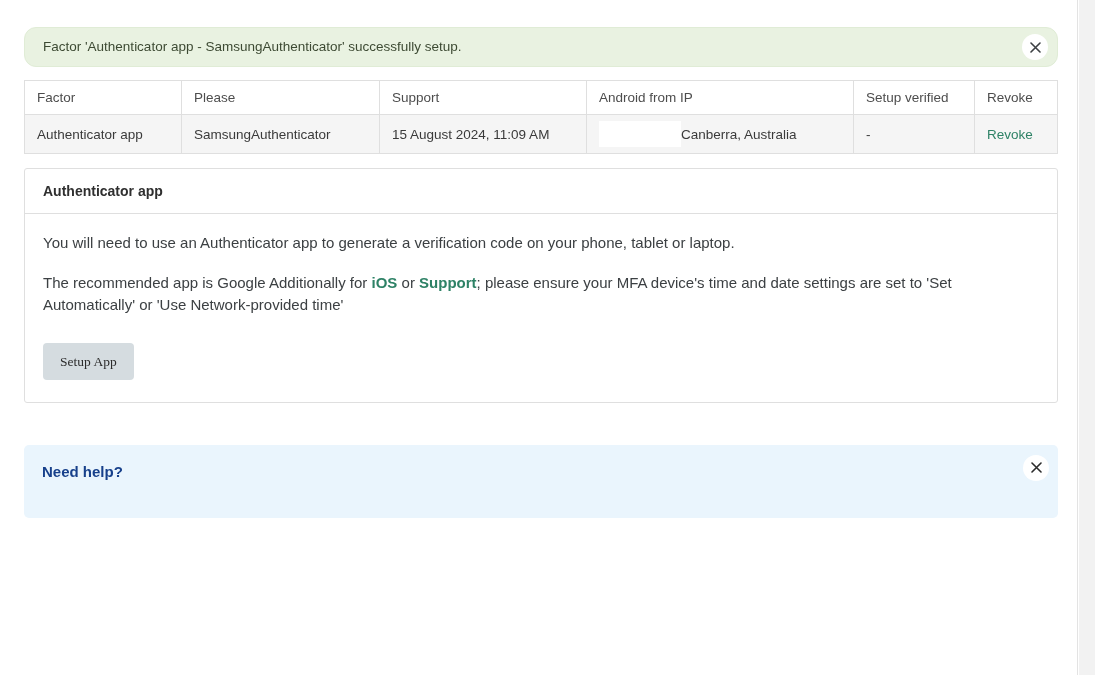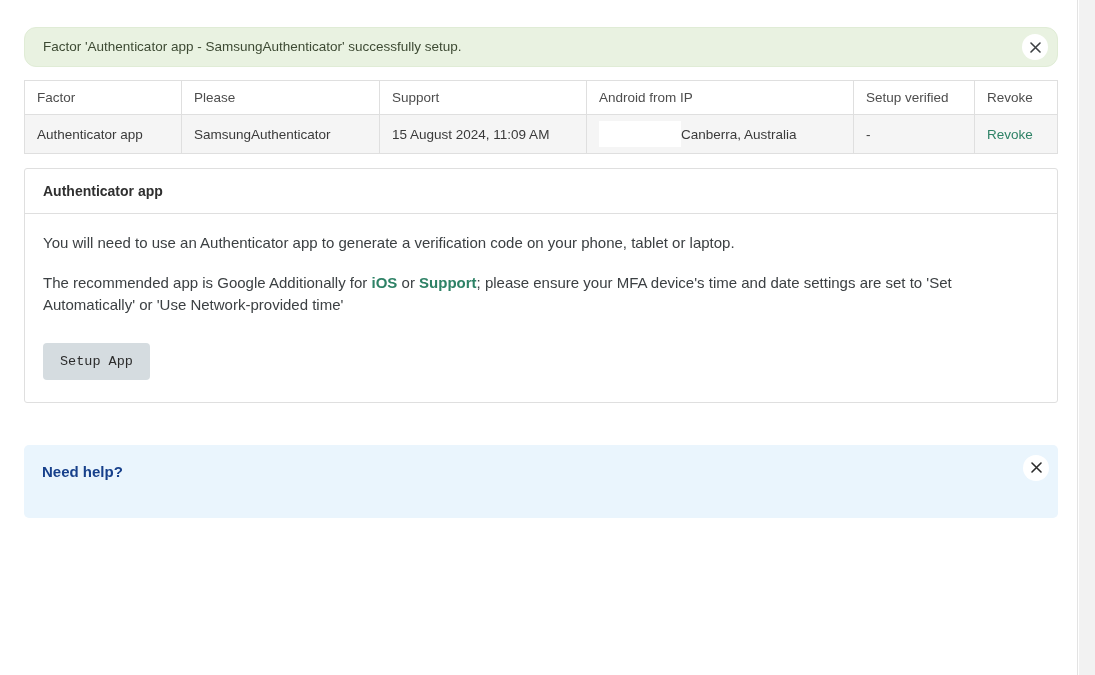--- a/index.html
+++ b/index.html
@@ -187,21 +187,21 @@
   .setup-btn {
     margin-top: 17px;
     display: inline-block;
     background: #d5dce0;
     border: none;
     border-radius: 4px;
     padding: 0 17px;
     height: 37px;
     line-height: 37px;
     font-size: 13.5px;
-    font-family: Liberation Mono, monospace;
+    font-family: Liberation Serif, serif;
     color: #2b2b2b;
     cursor: pointer;
   }
 
   
   .help-panel {
     position: relative;
     margin-top: 42px;
     background: #eaf5fd;
     border-radius: 5px;

